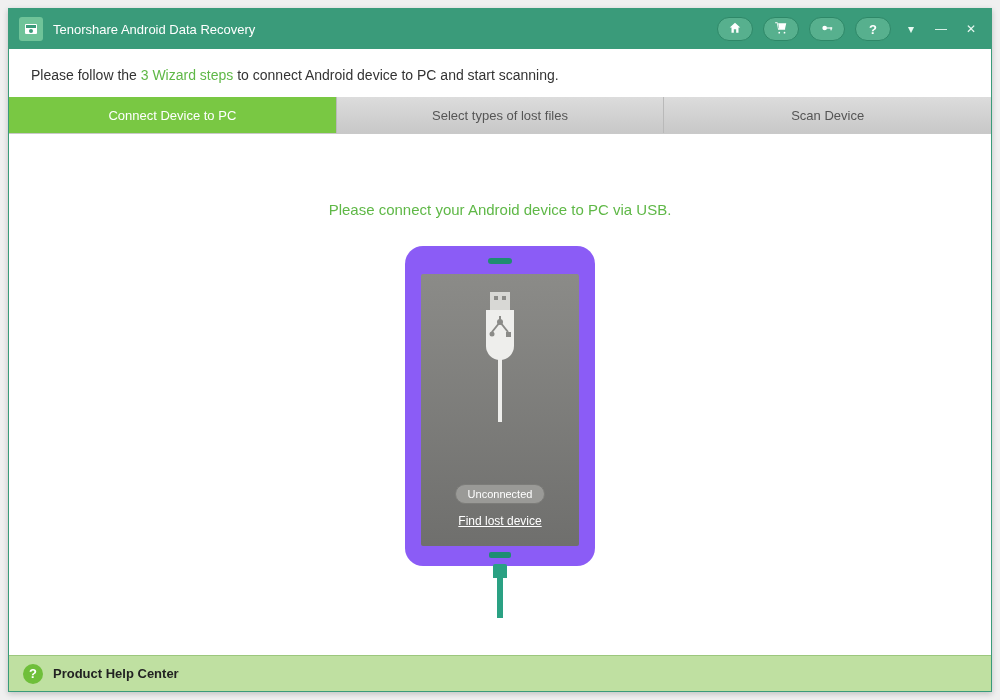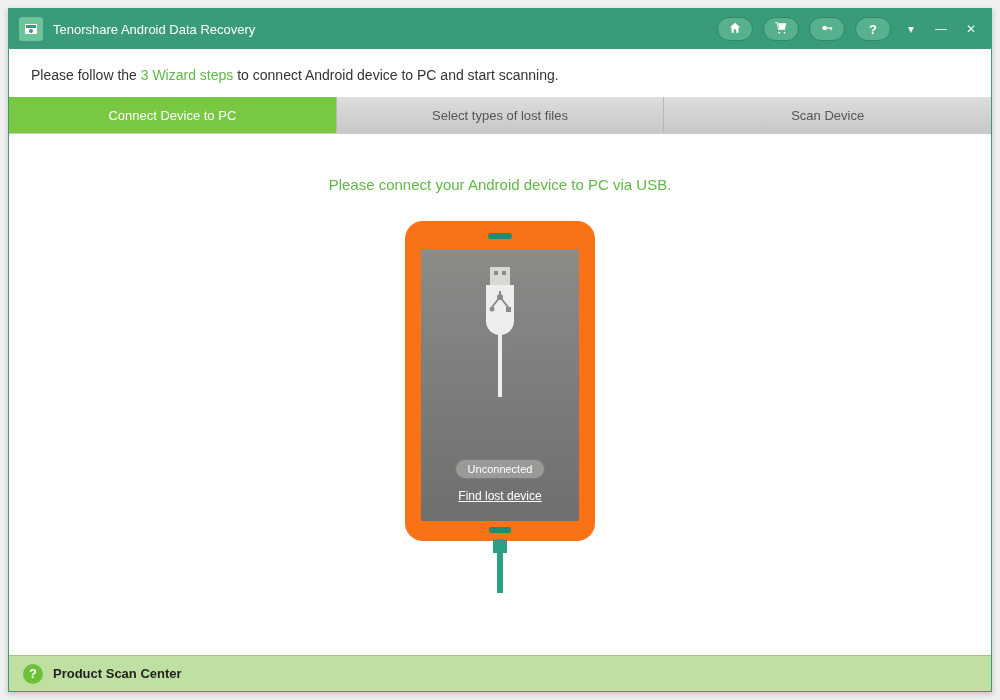--- a/index.html
+++ b/index.html
@@ -88,36 +88,36 @@
     background: linear-gradient(#dcdcdc,#c8c8c8);
     color: #555;
     border-left:1px solid #b9b9b9;
   }
   
   .main {
     flex: 1;
     display:flex;
     flex-direction:column;
     align-items:center;
-    padding-top: 42px;
+    padding-top: 67px;
     position:relative;
     background:#fff;
   }
   .connect-msg {
     color:#5fb847;
     font-size:15px;
     margin-bottom: 28px;
   }
   
   .phone-wrap { position:relative; width:190px; height:360px; }
   .phone {
     width:190px;
     height:320px;
     border-radius:18px;
-    background:#f97316;
+    background:#8b5cf6;
     position:relative;
     padding:28px 16px 20px;
   }
   .phone::before, .phone::after {
     content:"";
     position:absolute;
     left:50%; transform:translateX(-50%);
     background:#1e8d72;
   }
   .phone::before { top:12px; width:24px; height:6px; border-radius:3px; }
@@ -263,16 +263,16 @@
       </div>
       <div class="cable">
         <div class="plug"></div>
         <div class="wire"></div>
       </div>
     </div>
   </div>
 
   <div class="footer">
     <div class="help-icon">?</div>
-    <div class="footer-text">Product Scan Center</div>
+    <div class="footer-text">Product Help Center</div>
   </div>
 
 </div>
 
 </body></html>

